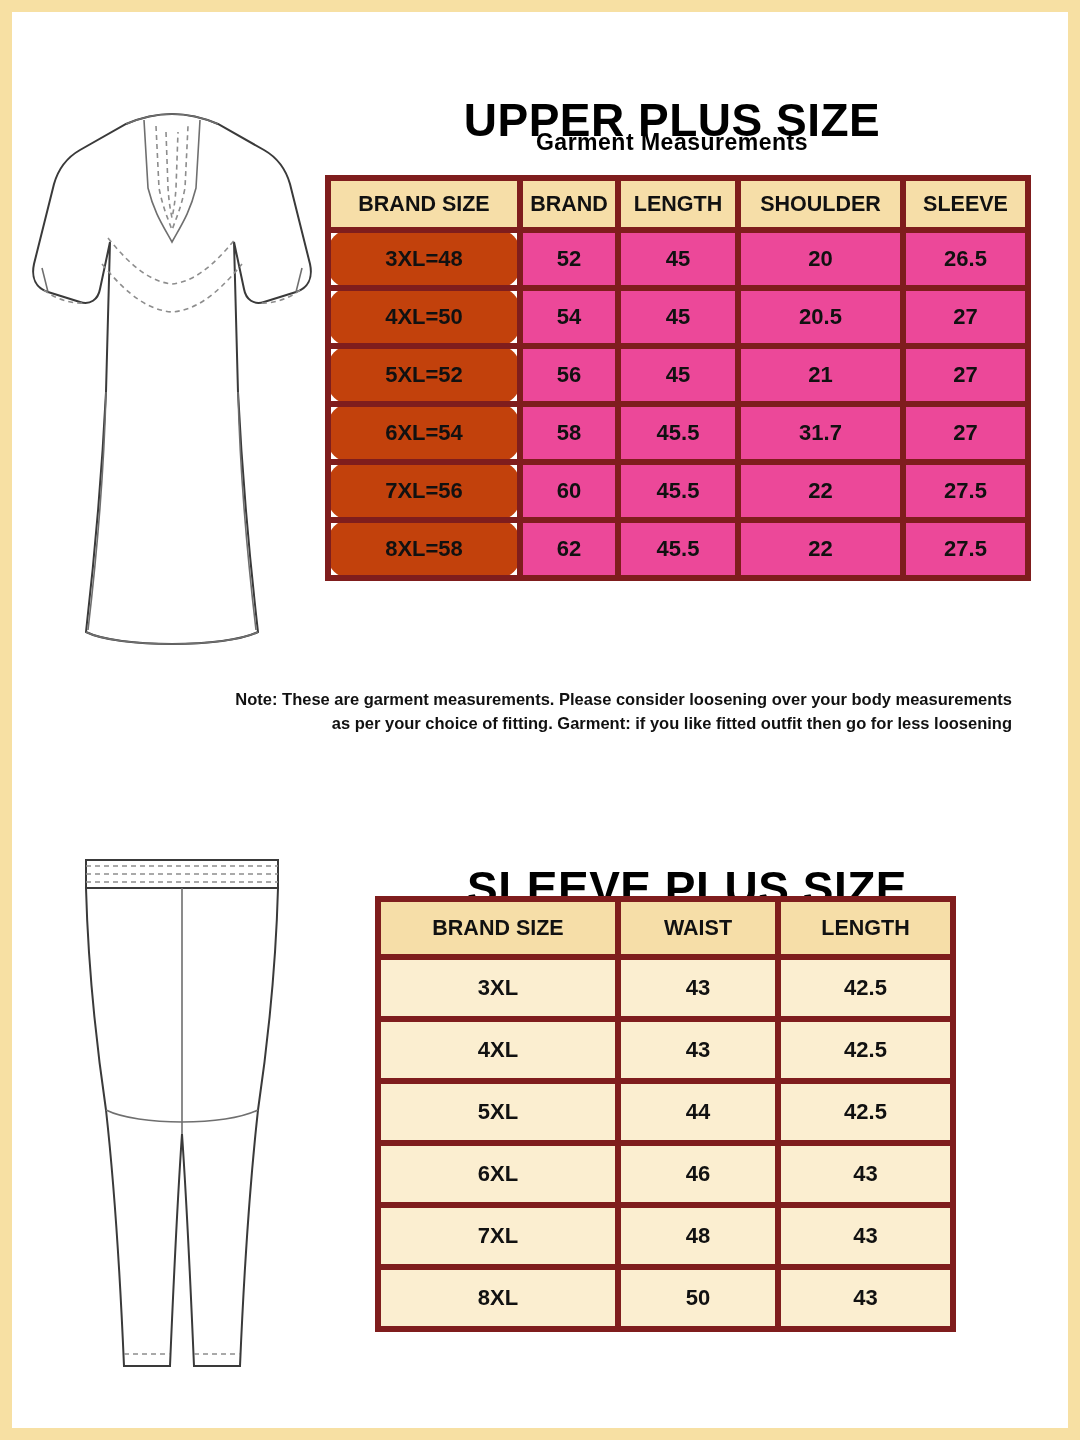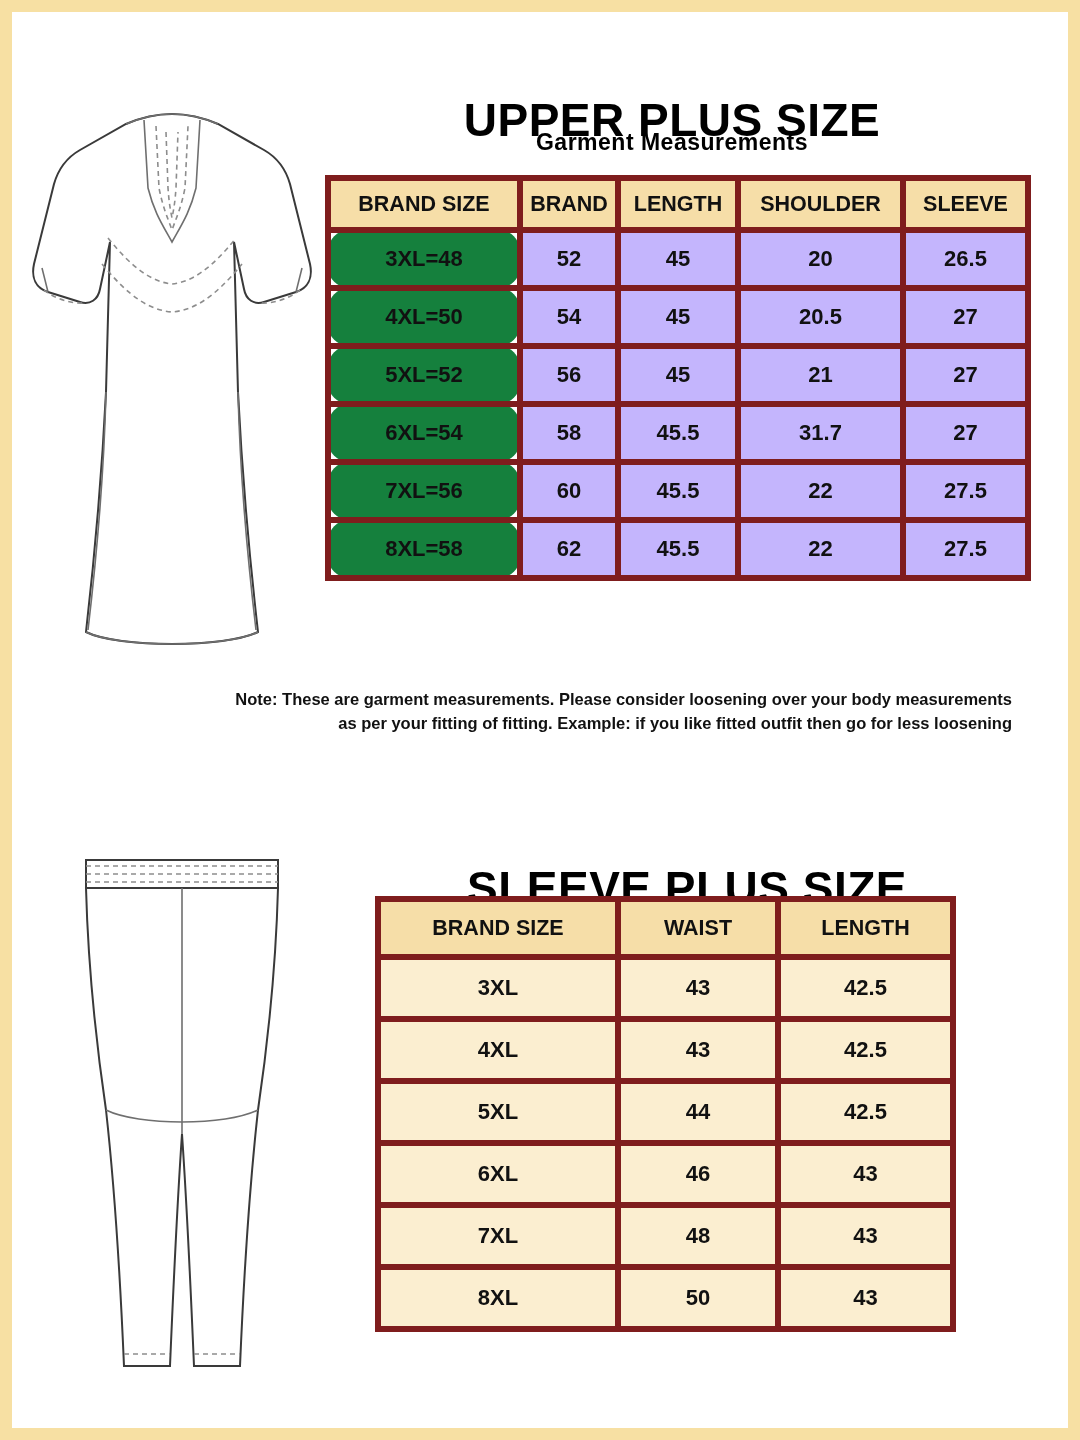--- a/index.html
+++ b/index.html
@@ -77,26 +77,26 @@
     top: 163px;
     left: 313px;
     width: 700px;
   }
   #upper-table th {
     background: #f6dea8;
     height: 52px;
     font-size: 21.5px;
   }
   #upper-table td {
-    background: #c4b5fd;
+    background: #ec4899;
     height: 58px;
     font-size: 22px;
   }
   #upper-table td.brand-col {
-    background: #15803d;
+    background: #c2410c;
     border-radius: 21px;
   }
 
   .note {
     position: absolute;
     top: 676px;
     left: 60px;
     width: 940px;
     text-align: right;
     font-size: 16.5px;
@@ -279,21 +279,21 @@
             <td>62</td>
             <td>45.5</td>
             <td>22</td>
             <td>27.5</td>
           </tr>
         </tbody>
       </table>
 
       <div class="note">
         <div>Note: These are garment measurements. Please consider loosening over your body measurements</div>
-        <div>as per your fitting of fitting. Example: if you like fitted outfit then go for less loosening</div>
+        <div>as per your choice of fitting. Garment: if you like fitted outfit then go for less loosening</div>
       </div>
     </div>
 
     <div>
 
       <div class="pant-illus">
         <svg viewBox="0 0 280 560" width="280" height="560" xmlns="http://www.w3.org/2000/svg">
 
           <path class="outline" d="M44 18 L236 18 L236 46 L44 46 Z"></path>
           <path class="dash" d="M44 24 L236 24"></path>

